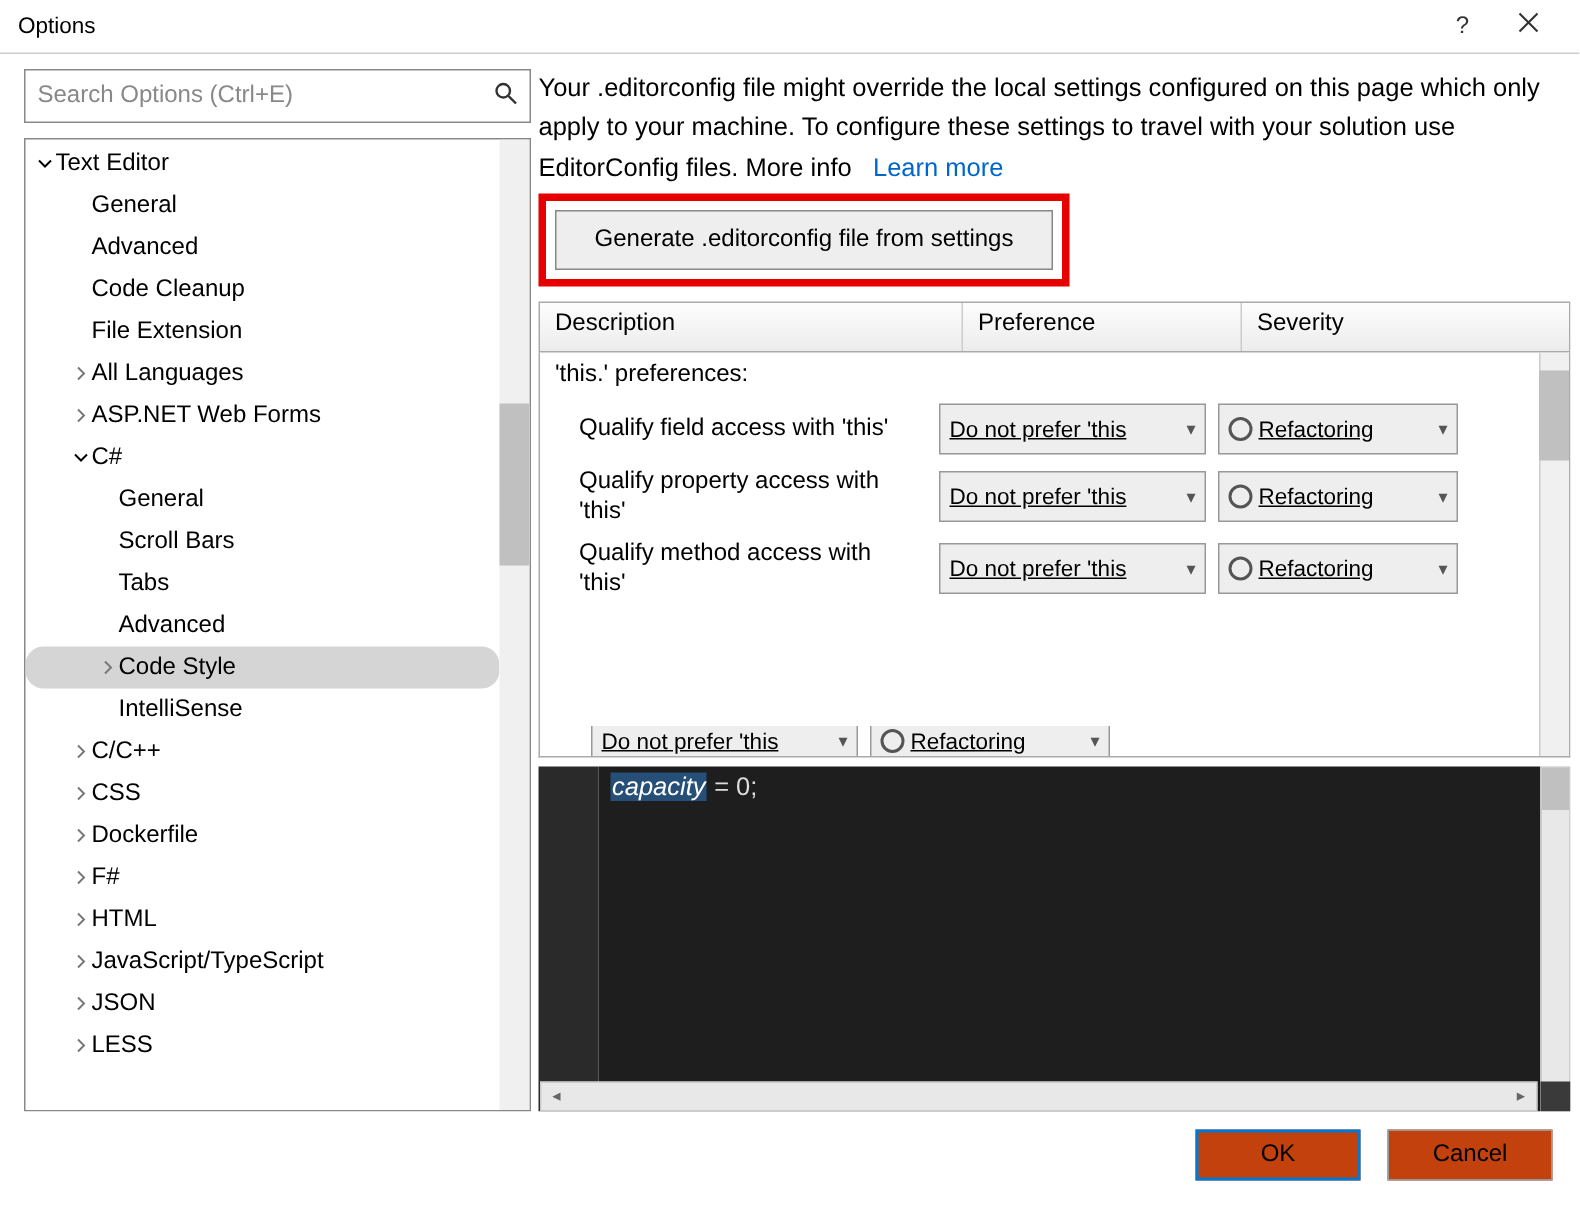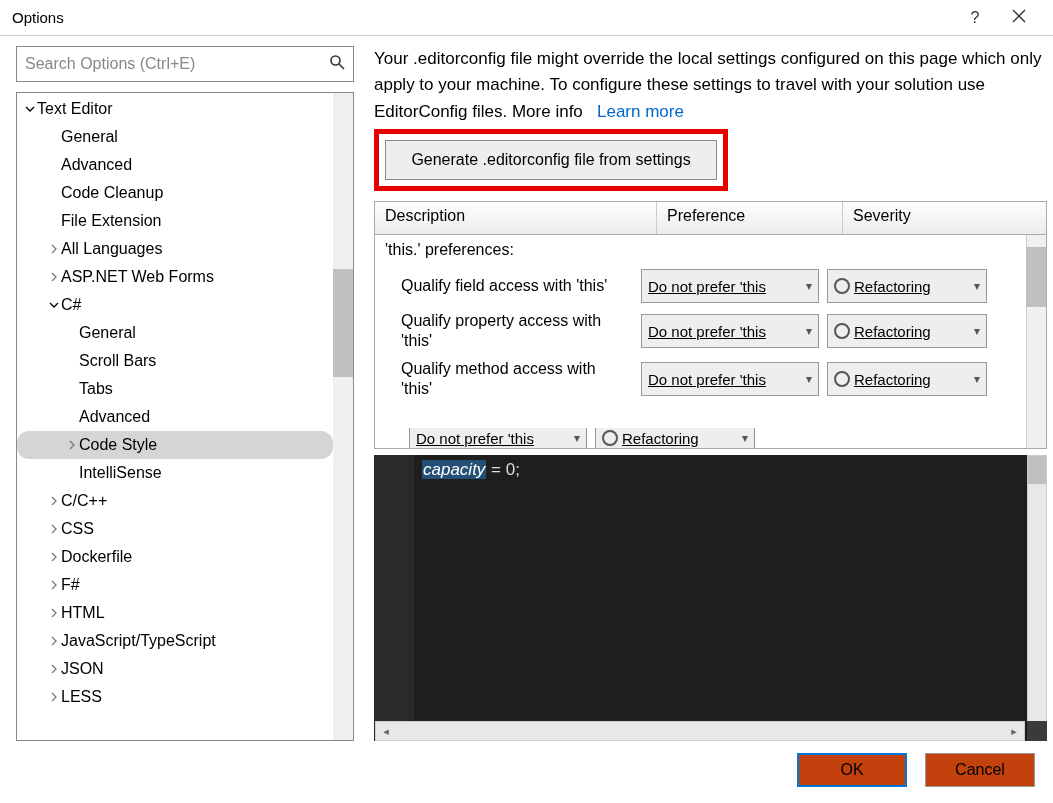--- a/index.html
+++ b/index.html
@@ -1,40 +1,40 @@
 <!DOCTYPE html>
 <html><head>
 <meta charset="utf-8">
 <style>
   * { box-sizing: border-box; font-family: "Segoe UI", Arial, sans-serif; }
   body { margin:0; background:#fff; width:1053px; height:803px; overflow:hidden; color:#000; font-size:15px; }
   .titlebar { height:36px; display:flex; align-items:center; padding:0 12px; border-bottom:1px solid #ccc;justify-content:space-between; }
   .titlebar .title { flex:1; font-size:15px; }
   .titlebar .tb-icon { width:44px; text-align:center; font-size:16px; color:#333; cursor:default; }
   .dlg { padding:10px 6px 14px 16px; display:flex; flex-direction:column; height:767px; }
-  .body { flex:1; display:flex; gap:20px; overflow:hidden; }
+  .body { flex:1; display:flex; gap:5px; overflow:hidden; }
   .left { width:338px; display:flex; flex-direction:column; }
   .search { position:relative; border:1px solid #888; height:36px; margin-bottom:10px; display:flex; align-items:center; }
   .search input { border:none; outline:none; flex:1; padding:0 8px; font-size:16px; color:#000; background:transparent; }
   .search input::placeholder { color:#888; }
   .search .mag { width:32px; text-align:center; font-size:16px; color:#333; }
   .treewrap { flex:1; border:1px solid #888; position:relative; overflow:hidden; }
   .tree { position:absolute; inset:0 20px 0 0; overflow-y:auto; padding:2px 0; }
   .tree-scroll { position:absolute; right:0; top:0; bottom:0; width:20px; background:#f0f0f0; }
   .tree-thumb { position:absolute; right:0; width:20px; background:#c0c0c0; top:176px; height:108px; }
   .node { display:flex; align-items:center; height:28px; font-size:16px; cursor:default; white-space:nowrap; }
   .node .arrow { width:14px; display:inline-flex; justify-content:center; }
   .node.sel { background:#d5d5d5;border-radius:12px; }
   .arrow svg { width:10px; height:10px; }
   .right { flex:1; display:flex; flex-direction:column; min-width:0; }
   .intro { font-size:17px; line-height:1.55; margin-bottom:4px; }
   .intro a { color:#0066cc; text-decoration:none; }
   .genbox { border:5px solid #e60000; padding:6px; width:354px; margin-bottom:10px; }
   .genbtn { border:1px solid #888; background:#eee; height:40px; width:100%; font-size:16px; cursor:default; }
-  .gridwrap { border:0 solid #aaa; display:flex; flex-direction:column; height:248px; position:relative; }
+  .gridwrap { border:0 solid #aaa; display:flex; flex-direction:column; height:304px; position:relative; }
   .ghead { display:flex; background:linear-gradient(#fdfdfd,#ececec); border:1px solid #aaa; height:34px; font-size:16px; }
   .ghead .col { padding:5px 10px; border-right:1px solid #ccc; }
   .gbody { flex:1; border:1px solid #aaa; border-top:none; overflow:hidden; position:relative; }
   .group { padding:6px 10px; font-size:16px; }
   .row { display:flex; align-items:center; padding:4px 0 4px 26px; font-size:16px; gap:8px; }
   .row .desc { width:232px; padding-right:6px; line-height:1.25;}
   .dd { border:1px solid #999; background:#eee; height:34px; display:flex; align-items:center; padding:0 6px; font-size:15px; position:relative; overflow:hidden;text-decoration:underline; }
   .dd .car { position:absolute; right:6px; color:#555; font-size:12px; }
   .dd.pref { width:178px; }
   .dd.sev { width:160px; }

